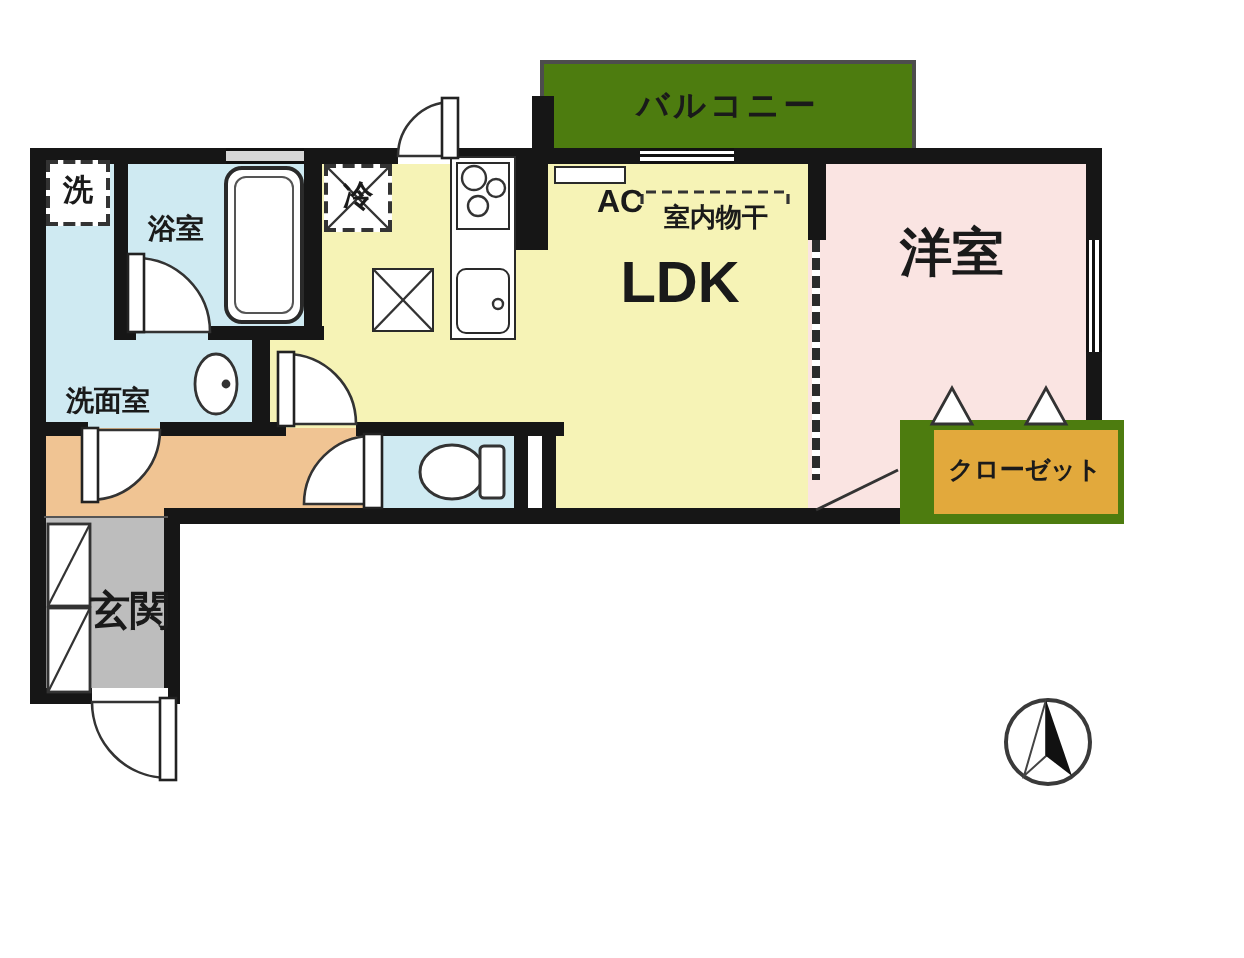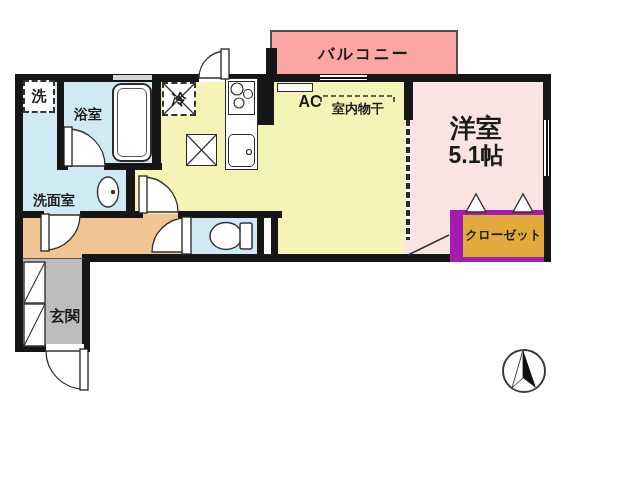--- a/index.html
+++ b/index.html
@@ -14,21 +14,21 @@
   .fixture{position:absolute;background:#fff;border:1.5px solid #2a2a2a;box-sizing:border-box;}
   .gap{position:absolute;background:#ffffff;}
   svg{position:absolute;left:0;top:0;pointer-events:none;}
   .slide{position:absolute;background:repeating-linear-gradient(to bottom,#2b2b2b 0 6px,#ffffff 6px 9px);}
 </style>
 </head>
 <body>
 
 <div id="canvas">
 
-  <div class="room cellc" style="left:270px;top:30px;width:188px;height:47px;background:#fca5a5;border:2px solid #4d4d4d;box-sizing:border-box;align-items:center;">
+  <div class="room cellc" style="left:270px;top:30px;width:188px;height:47px;background:#4d7c0f;border:2px solid #4d4d4d;box-sizing:border-box;align-items:center;">
     <span class="lbl" style="position:static;font-size:16px;letter-spacing:2px;">バルコニー</span>
   </div>
 
   <div class="room" style="left:130px;top:78px;width:280px;height:180px;background:#f6f3b6;"></div>
   <div class="room" style="left:404px;top:78px;width:146px;height:180px;background:#fae4e2;"></div>
   <div class="room" style="left:20px;top:78px;width:112px;height:136px;background:#cfeaf2;"></div>
   <div class="room" style="left:60px;top:78px;width:95px;height:88px;background:#cfeaf2;"></div>
   <div class="room" style="left:20px;top:214px;width:165px;height:44px;background:#f0c493;"></div>
   <div class="room" style="left:191px;top:216px;width:68px;height:40px;background:#cfeaf2;"></div>
   <div class="room" style="left:22px;top:258px;width:62px;height:90px;background:#bdbdbd;"></div>
@@ -67,21 +67,21 @@
     <div style="position:absolute;left:3px;top:3px;right:3px;bottom:3px;border:1px solid #555;border-radius:6px;"></div>
   </div>
   <div class="dashedbox cellc" style="left:23px;top:80px;width:32px;height:33px;">
     <span class="lbl" style="position:static;font-size:15px;">洗</span>
   </div>
   <div class="dashedbox" style="left:162px;top:82px;width:34px;height:34px;"></div>
   <div class="fixture" style="left:186px;top:134px;width:31px;height:32px;"></div>
   <div class="fixture" style="left:225px;top:78px;width:33px;height:92px;"></div>
   <div class="fixture" style="left:228px;top:81px;width:27px;height:34px;border-width:1px;"></div>
   <div class="fixture" style="left:228px;top:134px;width:27px;height:33px;border-width:1px;border-radius:5px;"></div>
-  <div class="fixture cellc" style="left:450px;top:210px;width:94px;height:52px;background:#a21caf;border:none;padding-left:13px;">
+  <div class="fixture cellc" style="left:450px;top:210px;width:112px;height:52px;background:#4d7c0f;border:none;padding-left:13px;">
     <div class="cellc" style="width:92px;height:42px;background:#e2a93c;">
       <span class="lbl" style="position:static;font-size:12.5px;">クローゼット</span>
     </div>
   </div>
 
   <div class="fixture" style="left:277px;top:83px;width:36px;height:9px;border-width:1px;"></div>
 
   <svg width="622" height="479" viewBox="0 0 622 479">
 
     <path d="M226 78 L226 51 A27 27 0 0 0 199 78 Z" fill="#ffffff" stroke="#333" stroke-width="1.3"></path>
@@ -127,25 +127,25 @@
     <path d="M321 102 L321 96 L394 96 L394 102" fill="none" stroke="#333" stroke-width="1.6" stroke-dasharray="5 3"></path>
 
     <g>
       <circle cx="524" cy="371" r="21" fill="none" stroke="#3a3a3a" stroke-width="2"></circle>
       <polygon points="523,350 512,388 523,378" fill="#ffffff" stroke="#444" stroke-width="1"></polygon>
       <polygon points="523,350 536,388 523,378" fill="#111111"></polygon>
     </g>
   </svg>
 
   <div class="lbl" style="left:278px;top:127px;width:124px;">
+    <div style="font-size:29px;">LDK</div>
   </div>
-  <div class="lbl" style="left:428px;top:114px;width:96px;">
+  <div class="lbl" style="left:428px;top:114px;width:96px;font-family:Liberation Mono, monospace;">
     <div style="font-size:26px;">洋室</div>
-    <div style="font-size:23px;">5.1帖</div>
   </div>
   <div class="lbl" style="left:66px;top:107px;width:44px;font-size:14px;">浴室</div>
   <div class="lbl" style="left:22px;top:193px;width:64px;font-size:14px;">洗面室</div>
-  <div class="lbl" style="left:45px;top:308px;width:40px;font-size:15px;">玄関</div>
+  <div class="lbl" style="left:45px;top:295px;width:40px;font-size:20px;">玄関</div>
   <div class="lbl cellc" style="left:162px;top:82px;width:34px;height:34px;font-size:15px;">冷</div>
   <div class="lbl" style="left:292px;top:93px;width:36px;font-size:16px;">AC</div>
   <div class="lbl" style="left:313px;top:102px;width:90px;font-size:13px;">室内物干</div>
 
 </div>
 
 </body></html>

